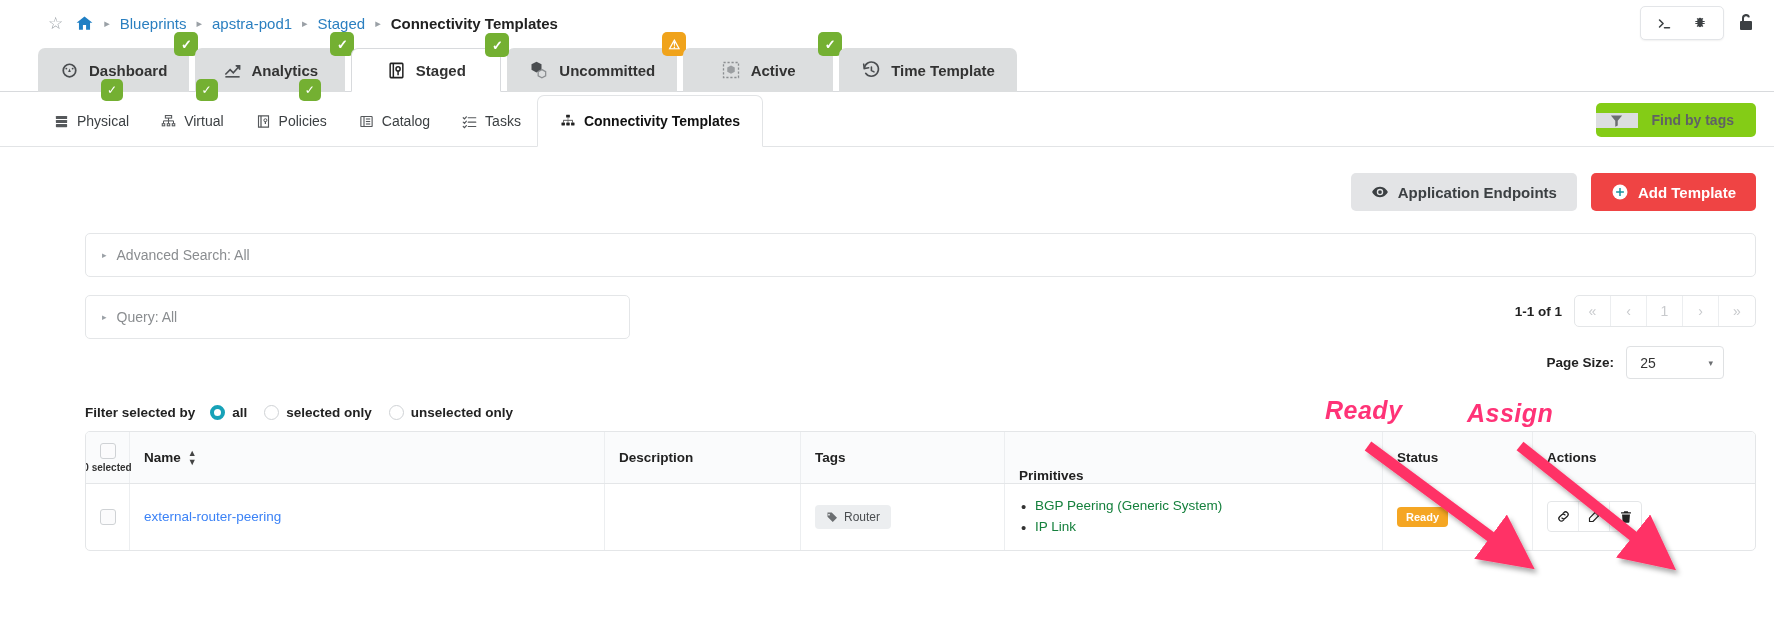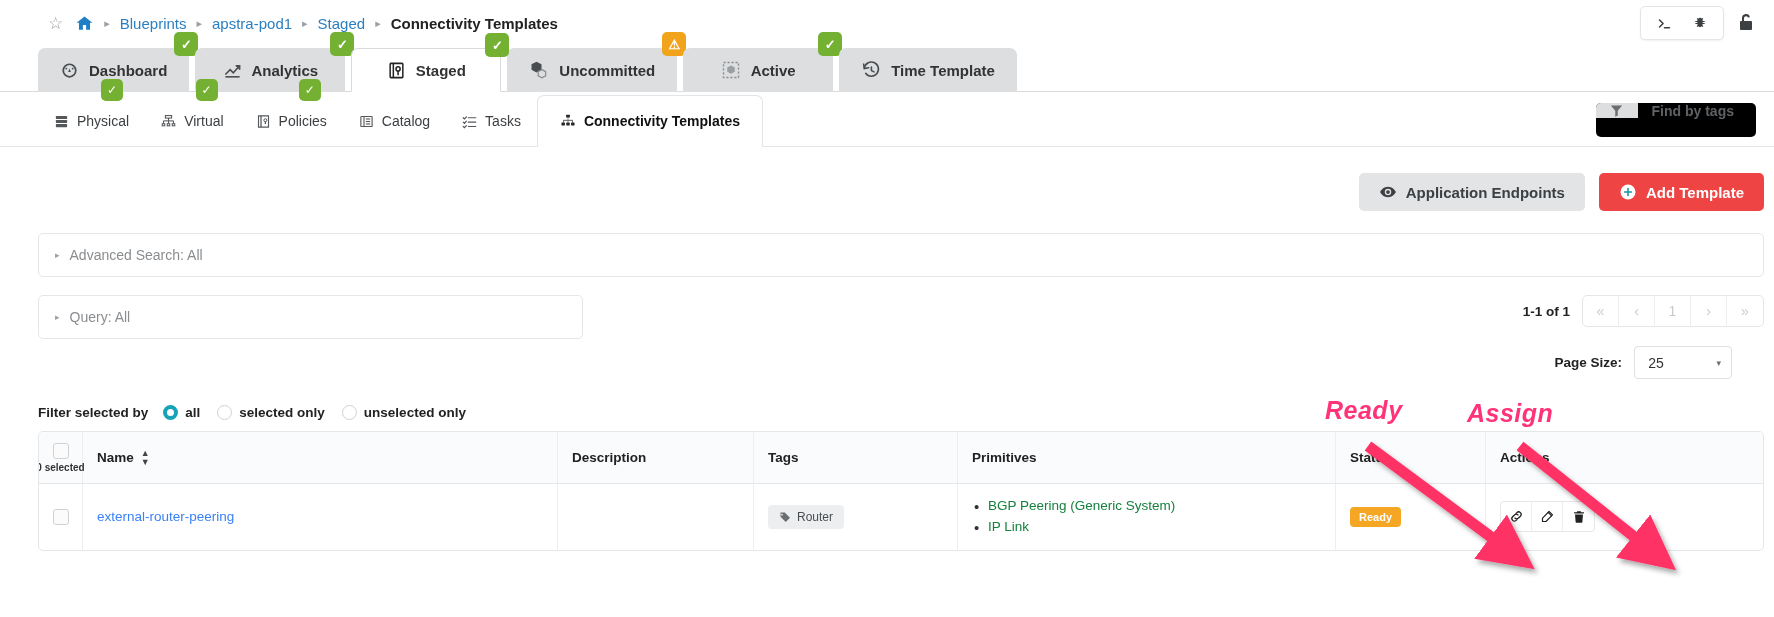--- a/index.html
+++ b/index.html
@@ -109,35 +109,35 @@
     border-radius:7px 7px 0 0;
     font-weight:bold; color:#111;
     padding:0 22px;
     z-index:3;
   }
   .stab .sicon { display:flex; align-items:center; color:#55585b; }
   .stab .badge { top:-16px; right:22px; width:22px; height:22px; font-size:12px; }
 
   .find-tags {
     position:absolute; right:18px; bottom:10px;
-    display:flex; align-items:flex-start;
+    display:flex; align-items:center;
     height:34px; border-radius:5px; overflow:hidden;
-    background:#000000; cursor:pointer;
+    background:#84cc16; cursor:pointer;
   }
   .find-tags .ft-icon {
     width:42px; display:flex; align-items:center; justify-content:center;
     background:#dcdee0; color:#6b6e71;
   }
   .find-tags .ft-label {
     display:flex; align-items:center; padding:0 22px 0 14px;
     font-size:14px; color:#5f6265; font-weight:bold;
   }
 
   
-  .content { padding: 16px 10px 0 38px; }
+  .content { padding: 16px 18px 0 38px; margin-left: 47px; }
 
   .action-row { display:flex; justify-content:flex-end; gap:14px; margin-top:10px; }
   .btn {
     display:flex; align-items:center; gap:9px;
     height:38px; padding:0 20px; border-radius:5px;
     font-size:15px; font-weight:bold; cursor:pointer; border:none;
     font-family:"Liberation Sans", sans-serif;
   }
   .btn-secondary { background:#e3e4e6; color:#3c4043; }
   .btn-primary { background:#ef4444; color:#fff; }
@@ -211,21 +211,21 @@
   .chk {
     width:16px; height:16px; border:1px solid #cfd2d5; border-radius:3px; background:#fbfbfc;
     cursor:pointer;
   }
   .sel-count { font-size:10px; color:#333; white-space:nowrap; }
   .sort-icon { font-size:9px; color:#444; line-height:.9; display:flex; flex-direction:column; }
 
   .col-name  { width:475px; flex:none; }
   .col-desc  { width:196px; flex:none; }
   .col-tags  { width:204px; flex:none; }
-  .col-prim  { width:378px; flex:none; }
+  .col-prim  { width:378px; flex:none;align-items:flex-end; }
   .col-stat  { width:150px; flex:none; }
   .col-act   { flex:1; }
 
   .trow { display:flex; min-height:63px; }
   .td {
     display:flex; align-items:center;
     padding:12px 14px; border-right:1px solid #eceef0;
     font-size:13.5px; color:#222;
   }
   .td:last-child { border-right:none; }

